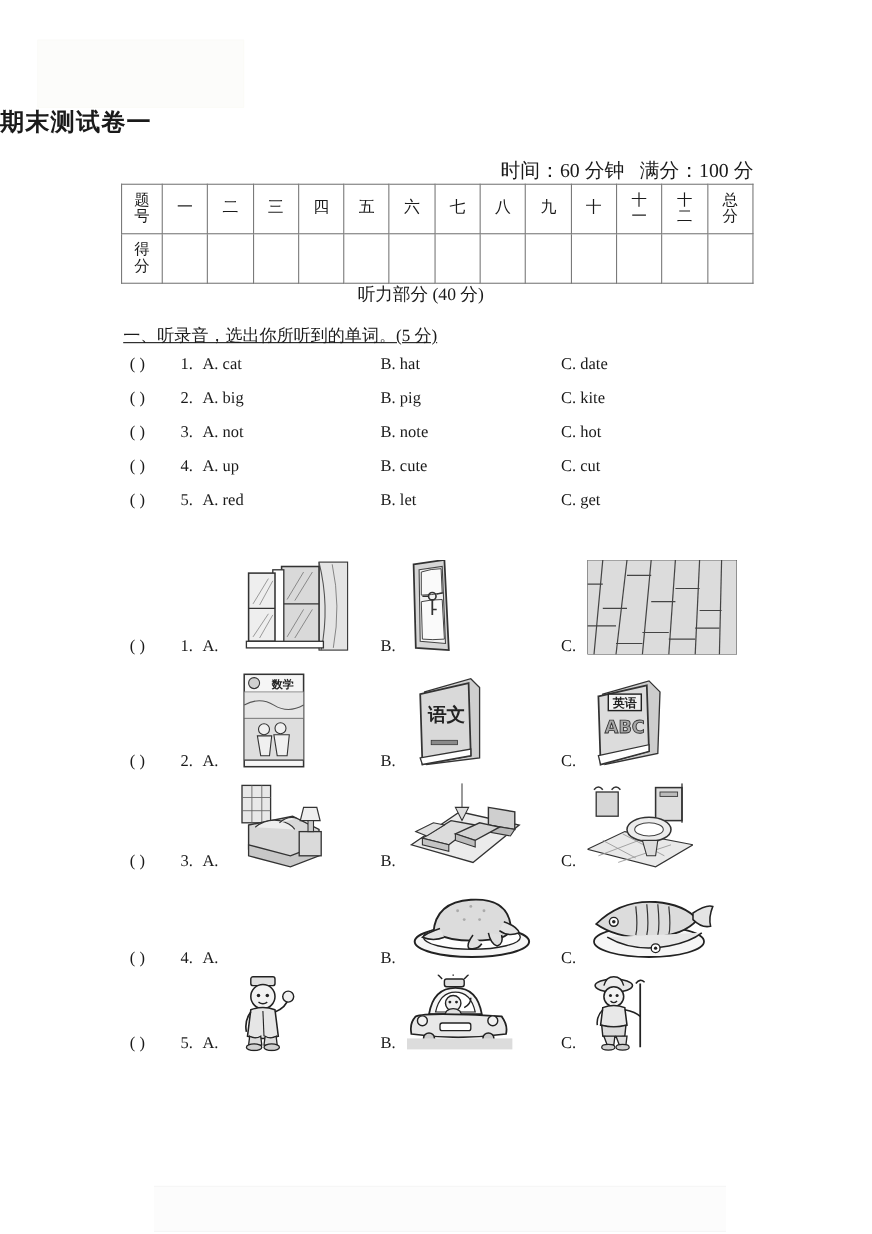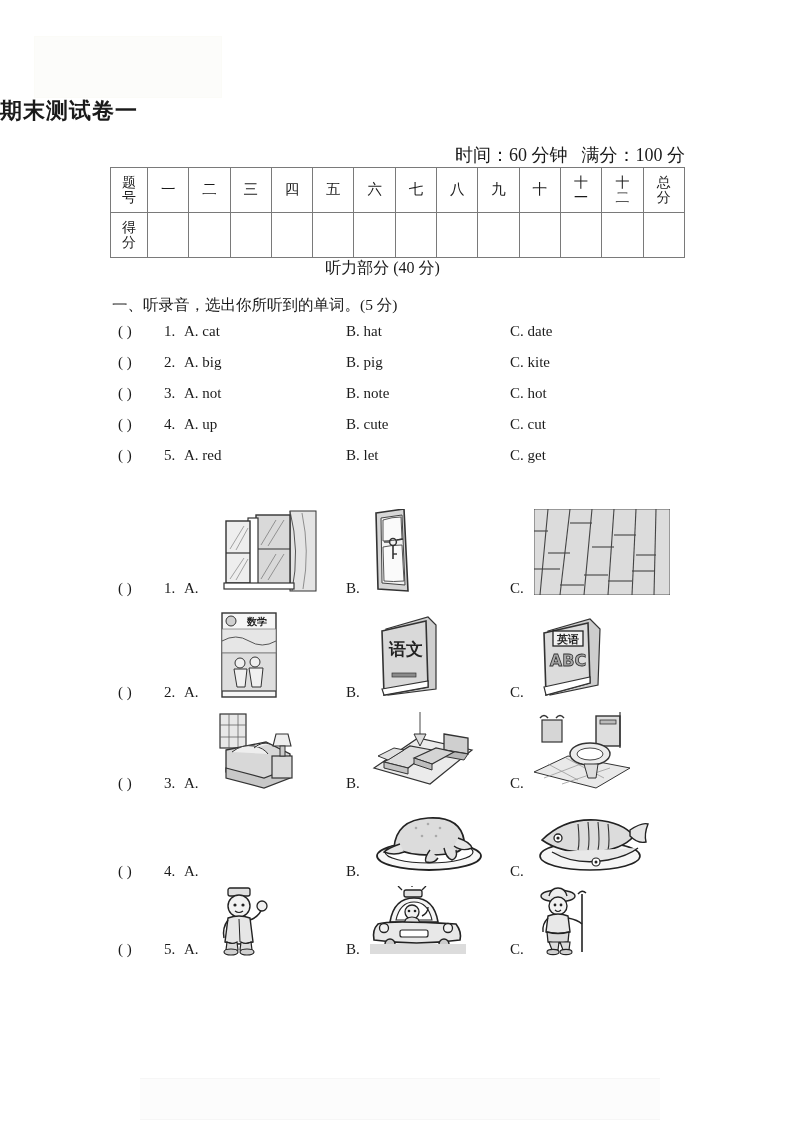--- a/index.html
+++ b/index.html
@@ -102,21 +102,21 @@
     font-size: 16px;
     margin-left: 37px;
   }
 
   .q-heading {
     position: absolute;
     left: 112px;
     font-size: 15.5px;
     white-space: nowrap;
   }
-  #qh1 { top: 295px; }
+  #qh1 { top: 295px; text-decoration: underline; }
   #qh2 { top: 478px; }
 
   
   .wrow {
     position: absolute;
     left: 118px;
     width: 560px;
     height: 31px;
     font-size: 15px;
   }

